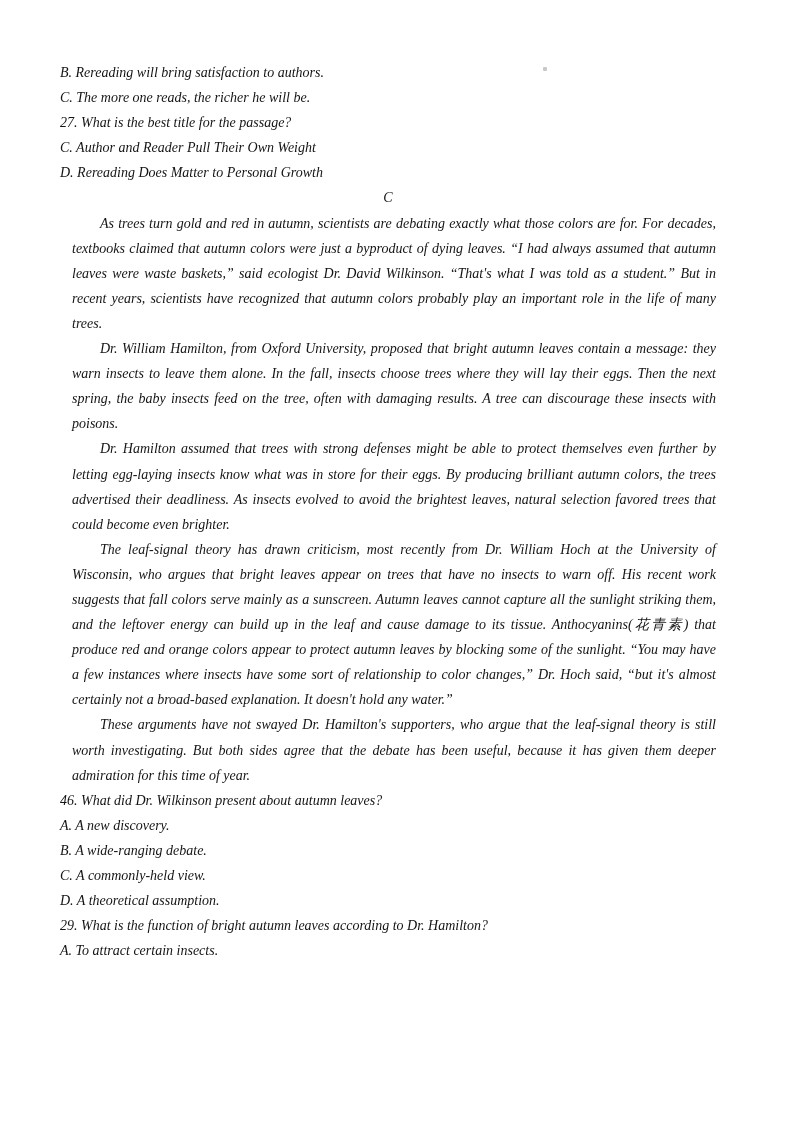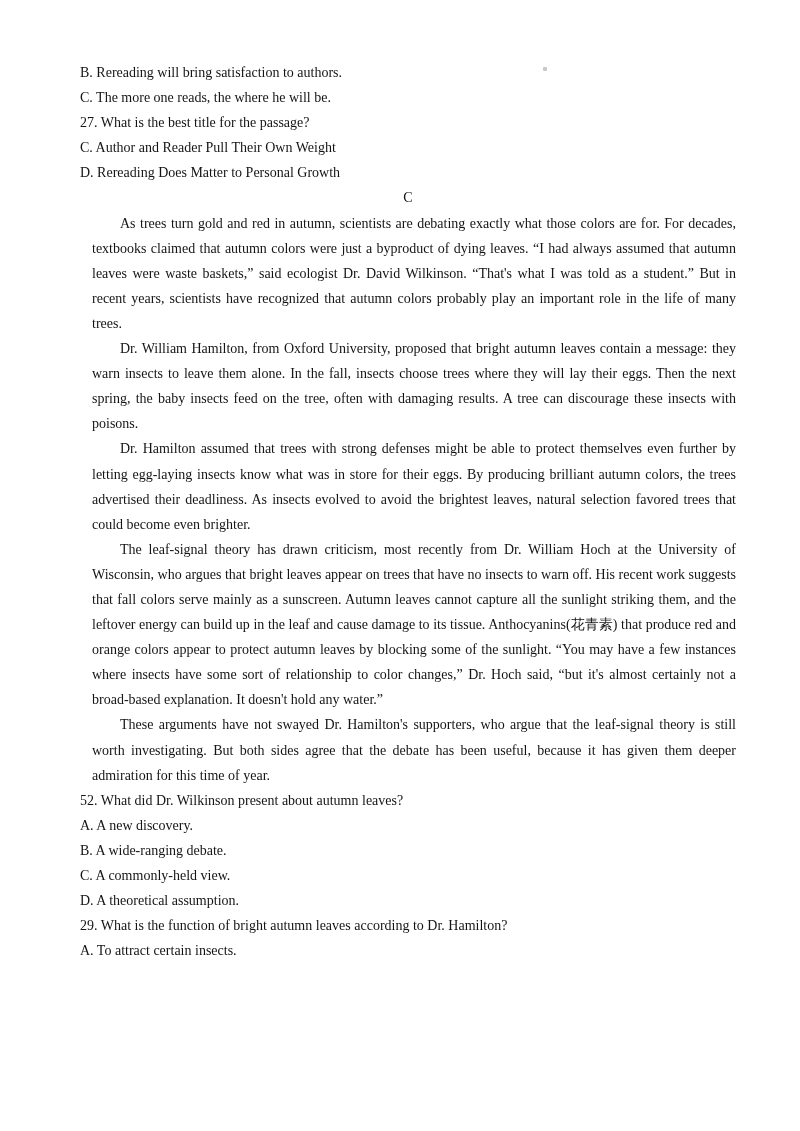--- a/index.html
+++ b/index.html
@@ -6,23 +6,24 @@
   html, body { width: 800px; height: 1131px; }
   body {
     background: #ffffff;
     color: #141414;
     font-family: "Liberation Serif", "DejaVu Serif", serif;
     position: relative;
     overflow: hidden;
   }
   .page {
     position: absolute;
-    left: 80px;
+    left: 60px;
     top: 60px;
     width: 656px;
+    font-style: italic;
   }
   .line, .para, .heading {
     font-size: 14px;
     line-height: 25.1px;
     white-space: normal;
   }
   .line { text-align: left; }
   .heading { text-align: center; }
   .para {
     text-align: justify;
@@ -42,38 +43,38 @@
 </style>
 </head>
 <body>
 
 <div class="stray-mark"></div>
 
 <div class="page">
 
   <div class="block">
       <div class="line">B. Rereading will bring satisfaction to authors.</div>
-      <div class="line">C. The more one reads, the where he will be.</div>
+      <div class="line">C. The more one reads, the richer he will be.</div>
       <div class="line">27. What is the best title for the passage?</div>
       <div class="line">C. Author and Reader Pull Their Own Weight</div>
       <div class="line">D. Rereading Does Matter to Personal Growth</div>
     </div>
 
   <div class="heading">C</div>
 
   <div class="passage">
       <p class="para">As trees turn gold and red in autumn, scientists are debating exactly what those colors are for. For decades, textbooks claimed that autumn colors were just a byproduct of dying leaves. “I had always assumed that autumn leaves were waste baskets,” said ecologist Dr. David Wilkinson. “That's what I was told as a student.” But in recent years, scientists have recognized that autumn colors probably play an important role in the life of many trees.</p>
       <p class="para">Dr. William Hamilton, from Oxford University, proposed that bright autumn leaves contain a message: they warn insects to leave them alone. In the fall, insects choose trees where they will lay their eggs. Then the next spring, the baby insects feed on the tree, often with damaging results. A tree can discourage these insects with poisons.</p>
       <p class="para">Dr. Hamilton assumed that trees with strong defenses might be able to protect themselves even further by letting egg-laying insects know what was in store for their eggs. By producing brilliant autumn colors, the trees advertised their deadliness. As insects evolved to avoid the brightest leaves, natural selection favored trees that could become even brighter.</p>
       <p class="para">The leaf-signal theory has drawn criticism, most recently from Dr. William Hoch at the University of Wisconsin, who argues that bright leaves appear on trees that have no insects to warn off. His recent work suggests that fall colors serve mainly as a sunscreen.  Autumn leaves cannot capture all the sunlight striking them, and the leftover energy can build up in the leaf and cause damage to its tissue. Anthocyanins(花青素) that produce  red and orange colors appear to protect autumn leaves by blocking some of the sunlight. “You may have a few instances where insects have some sort of relationship to color changes,” Dr. Hoch said, “but it's almost certainly not a broad-based explanation. It doesn't hold any water.”</p>
       <p class="para">These arguments have not swayed Dr. Hamilton's supporters, who argue that the leaf-signal theory is still worth investigating. But both sides agree that the debate has been useful, because it has given them deeper admiration for this time of year.</p>
     </div>
 
   <div class="block">
-      <div class="line">52. What did Dr. Wilkinson present about autumn leaves?</div>
+      <div class="line">46. What did Dr. Wilkinson present about autumn leaves?</div>
       <div class="line">A. A new discovery.</div>
       <div class="line">B. A wide-ranging debate.</div>
       <div class="line">C. A commonly-held view.</div>
       <div class="line">D. A theoretical assumption.</div>
       <div class="line">29. What is the function of bright autumn leaves according to Dr. Hamilton?</div>
       <div class="line">A. To attract certain insects.</div>
     </div>
 
 </div>
 

